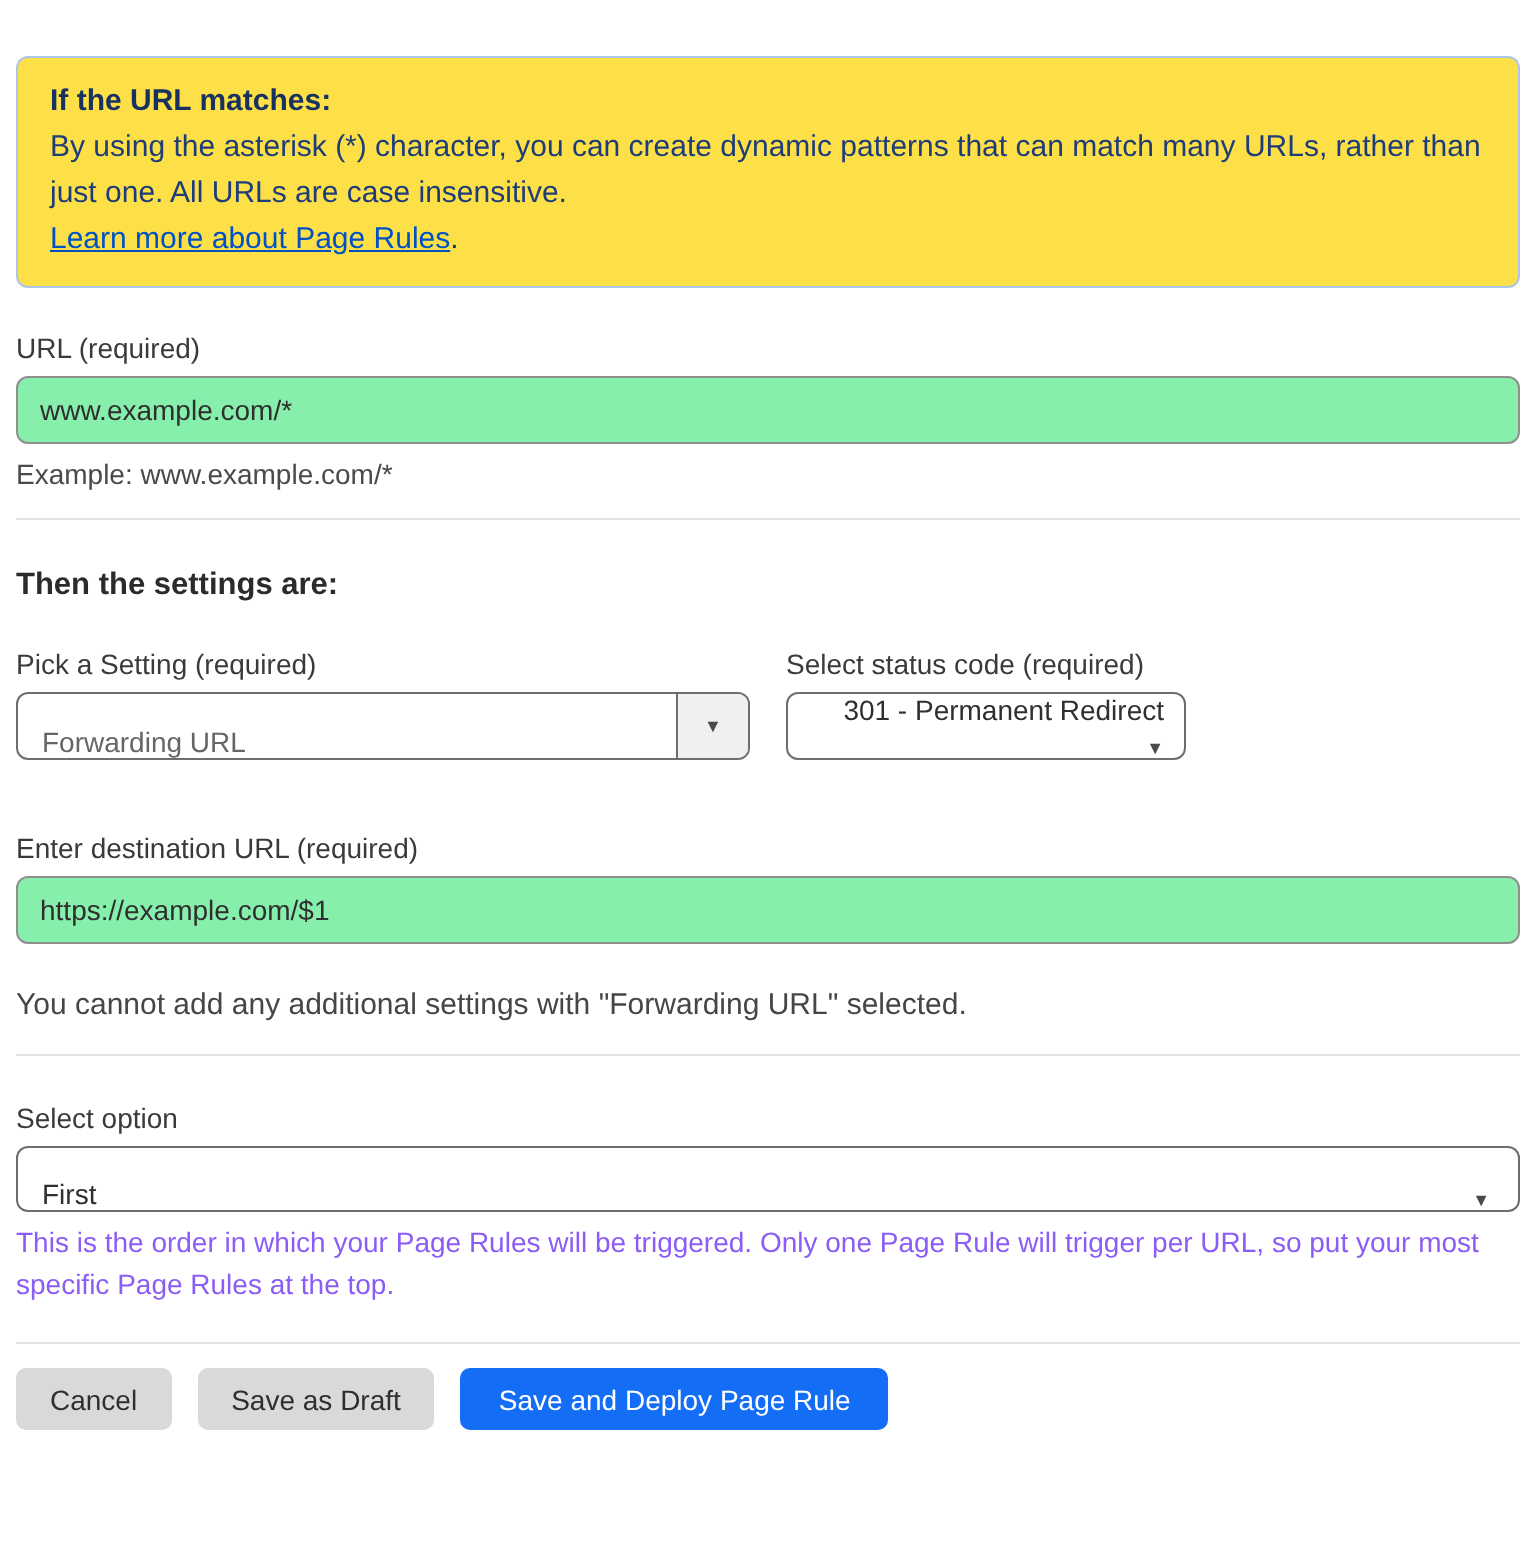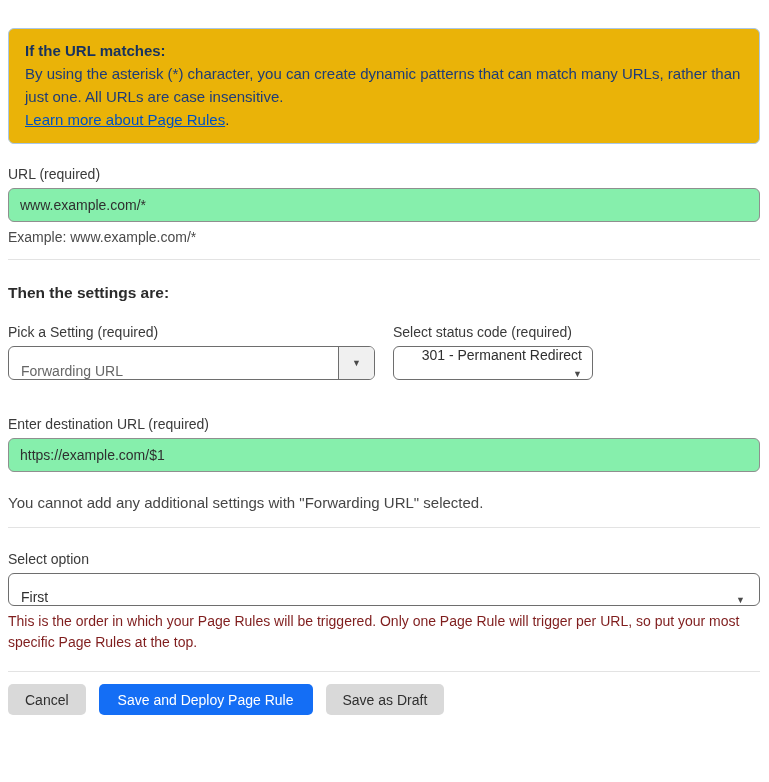--- a/index.html
+++ b/index.html
@@ -15,21 +15,21 @@
 
   .page-title {
     font-size: 20px;
     font-weight: bold;
     color: #2b2b2b;
     letter-spacing: 0.1px;
   }
 
   .info-box {
     margin-top: 18px;
-    background: #eab308;
+    background: #fde047;
     border: 1px solid #a9c7e8;
     border-radius: 6px;
     padding: 10px 16px 12px 16px;
     font-size: 15px;
     line-height: 23px;
     color: #1e3c78;
   }
   .info-box .info-heading {
     font-weight: bold;
     color: #17325f;
@@ -138,21 +138,21 @@
   .dest-label { margin-top: 36px; }
 
   .note-text {
     margin-top: 22px;
     font-size: 15px;
     color: #464646;
   }
   .order-note {
     margin-top: 5px;
     font-size: 14px;
-    color: #7f1d1d;
+    color: #8b5cf6;
     line-height: 21px;
     max-width: 740px;
   }
   .order-label { margin-top: 23px; }
 
   .buttons-row {
     display: flex;
     gap: 13px;
     margin-top: 12px;
   }
@@ -226,17 +226,17 @@
   <div class="custom-select order-select">
     <span class="select-value">First</span>
     <span class="arrow-glyph">▼</span>
   </div>
   <div class="order-note">This is the order in which your Page Rules will be triggered. Only one Page Rule will trigger per URL, so put your most specific Page Rules at the top.</div>
 
   <hr class="divider divider-3">
 
   <div class="buttons-row">
     <button class="btn btn-gray">Cancel</button>
+    <button class="btn btn-gray">Save as Draft</button>
     <button class="btn btn-blue">Save and Deploy Page Rule</button>
-    <button class="btn btn-gray">Save as Draft</button>
   </div>
 
 </div>
 
 </body></html>

